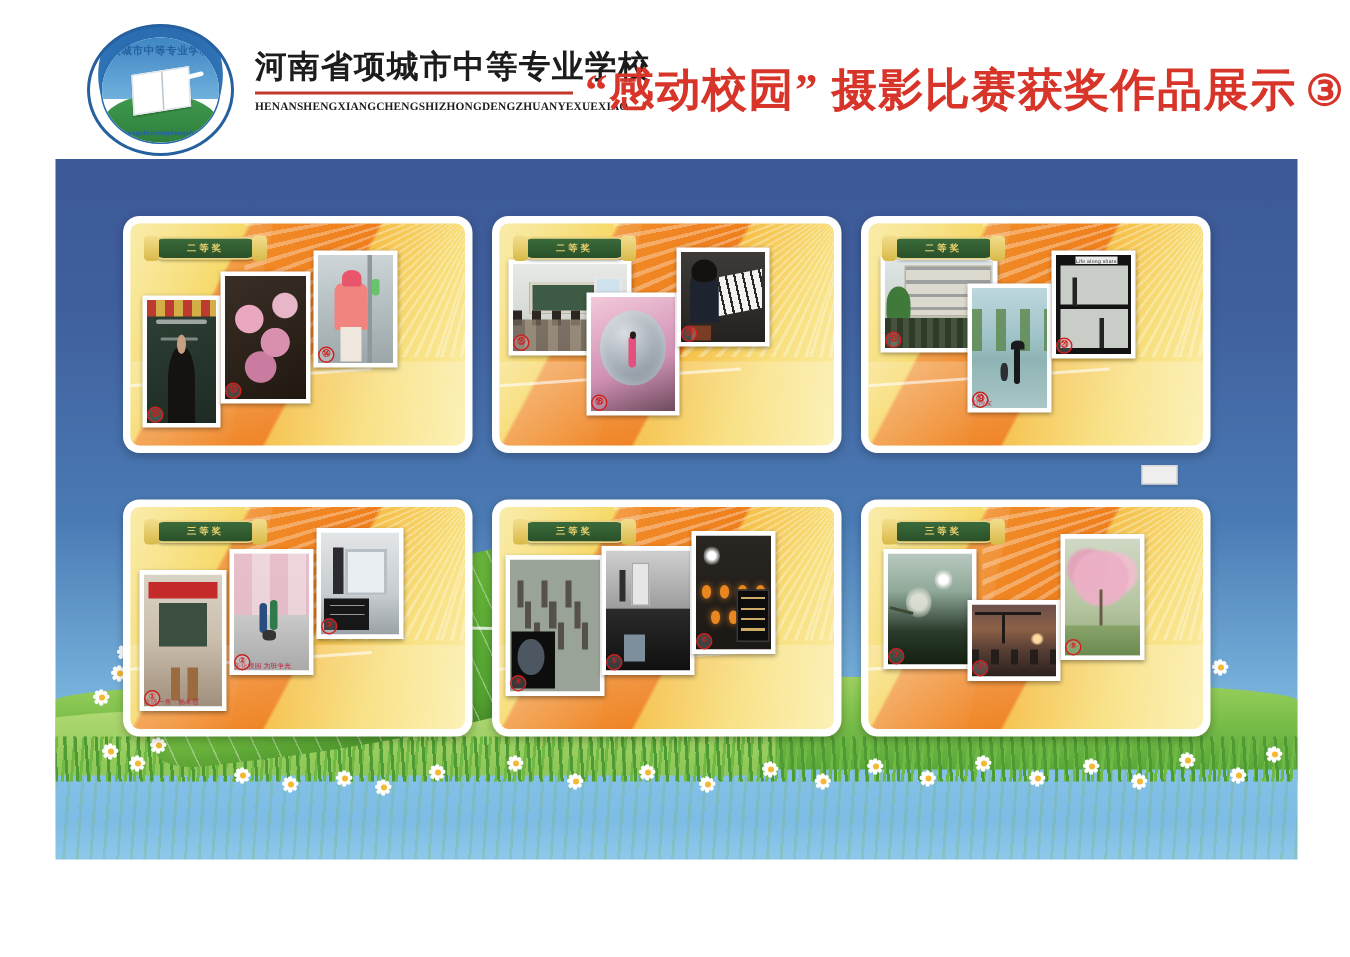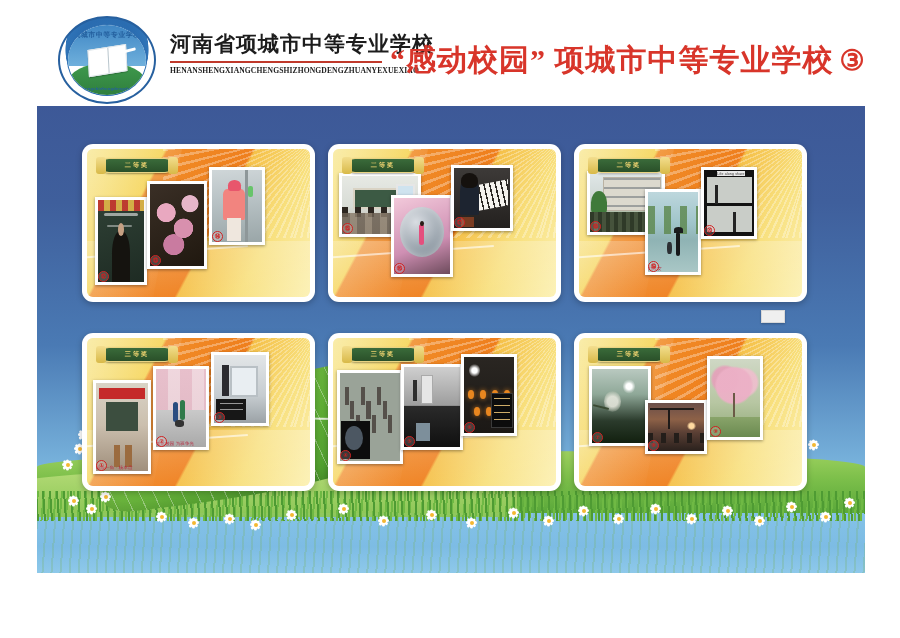--- a/index.html
+++ b/index.html
@@ -294,21 +294,21 @@
       </div>
     </div>
 
     <div class="school-block">
       <div class="school-cn">河南省项城市中等专业学校</div>
       <div class="school-rule"></div>
       <div class="school-py">HENANSHENGXIANGCHENGSHIZHONGDENGZHUANYEXUEXIAO</div>
     </div>
 
     <div class="main-title">
-      <span>“感动校园” 项城市中等专业学校</span><span class="title-num">③</span>
+      <span>“感动校园” 摄影比赛获奖作品展示</span><span class="title-num">③</span>
     </div>
   </div>
 
   <div class="board">
 
     <div class="water"></div>
     <div class="water-ref"></div>
     <div class="meadow"></div>
     <div class="meadow2"></div>
     <div class="grass"></div>

